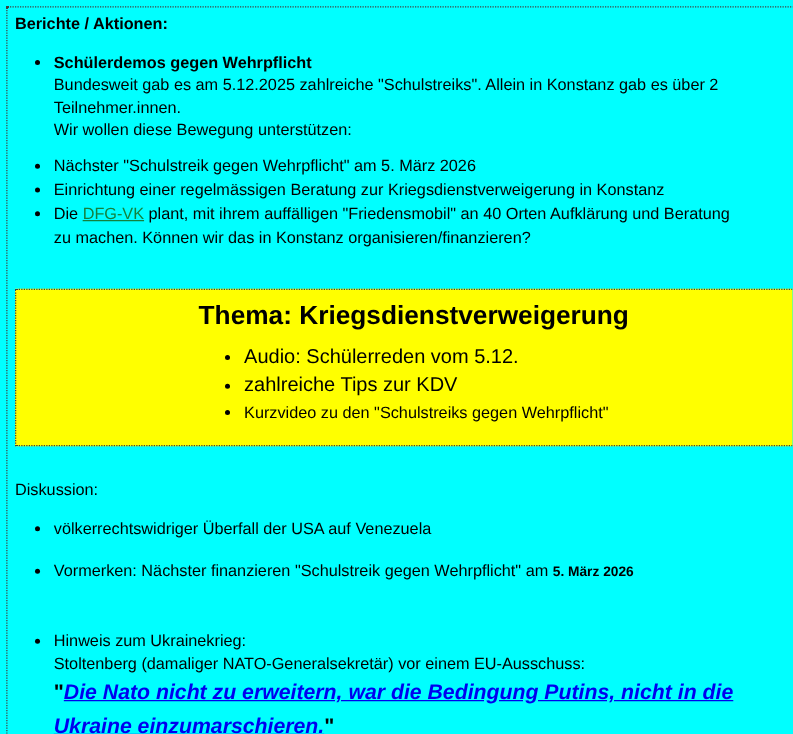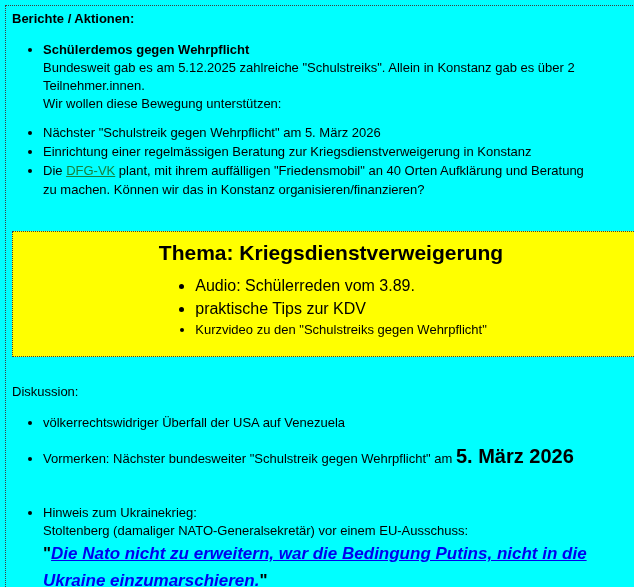--- a/index.html
+++ b/index.html
@@ -36,21 +36,21 @@
   .topic-title { font-size:21px; line-height:26px; font-weight:bold; margin:2px 0 8px; }
   .topic-list { display:inline-block; text-align:left; margin:0; padding:0 0 0 20px; }
   .topic-list li.big   { font-size:16px; line-height:23px; }
   .topic-list li.small { font-size:13px; line-height:20px; }
 
   .discussion-title { margin-top:26px; }
   ul.disc { margin:13px 0 0; padding:0 0 0 31px; }
   ul.disc li.gap-m { margin-top:15px; line-height:19px; }
   ul.disc li.gap-l { margin-top:36px; }
 
-  .date-big { font-size:20px; font-weight:bold; }
+  .date-big { font-size:11px; font-weight:bold; }
 
   .quote-line { font-size:17px; line-height:27px; font-weight:bold; white-space:nowrap; }
   .quote-mark { color:#000; font-style:normal; text-decoration:none; }
   .quote-link { color:#0000ee; font-style:italic; text-decoration:underline; cursor:pointer; }
 </style>
 </head>
 <body>
 
 <div class="page">
 
@@ -70,31 +70,31 @@
     <li class="nowrap">Einrichtung einer regelmässigen Beratung zur Kriegsdienstverweigerung in Konstanz</li>
     <li>
       <div class="nowrap"><span>Die </span><a class="link">DFG-VK</a><span> plant, mit ihrem auffälligen "Friedensmobil" an 40 Orten Aufklärung und Beratung</span></div>
       <div class="nowrap">zu machen. Können wir das in Konstanz organisieren/finanzieren?</div>
     </li>
   </ul>
 
   <div class="topic-box">
     <div class="topic-title">Thema: Kriegsdienstverweigerung</div>
     <ul class="topic-list">
-      <li class="big nowrap">Audio: Schülerreden vom 3.89.</li>
-      <li class="big nowrap">praktische Tips zur KDV</li>
+      <li class="big nowrap">Audio: Schülerreden vom 5.12.</li>
+      <li class="big nowrap">zahlreiche Tips zur KDV</li>
       <li class="small nowrap">Kurzvideo zu den "Schulstreiks gegen Wehrpflicht"</li>
     </ul>
   </div>
 
   <div class="discussion-title">Diskussion:</div>
 
   <ul class="disc">
     <li class="nowrap">völkerrechtswidriger Überfall der USA auf Venezuela</li>
-    <li class="gap-m nowrap"><span>Vormerken: Nächster bundesweiter "Schulstreik gegen Wehrpflicht" am </span><span class="date-big">5. März 2026</span></li>
+    <li class="gap-m nowrap"><span>Vormerken: Nächster finanzieren "Schulstreik gegen Wehrpflicht" am </span><span class="date-big">5. März 2026</span></li>
     <li class="gap-l">
       <div class="nowrap">Hinweis zum Ukrainekrieg:</div>
       <div class="nowrap">Stoltenberg (damaliger NATO-Generalsekretär) vor einem EU-Ausschuss:</div>
       <div class="quote-line"><span class="quote-mark">"</span><a class="quote-link">Die Nato nicht zu erweitern, war die Bedingung Putins, nicht in die</a></div>
       <div class="quote-line"><a class="quote-link">Ukraine einzumarschieren.</a><span class="quote-mark">"</span></div>
     </li>
   </ul>
 
 </div>
 

